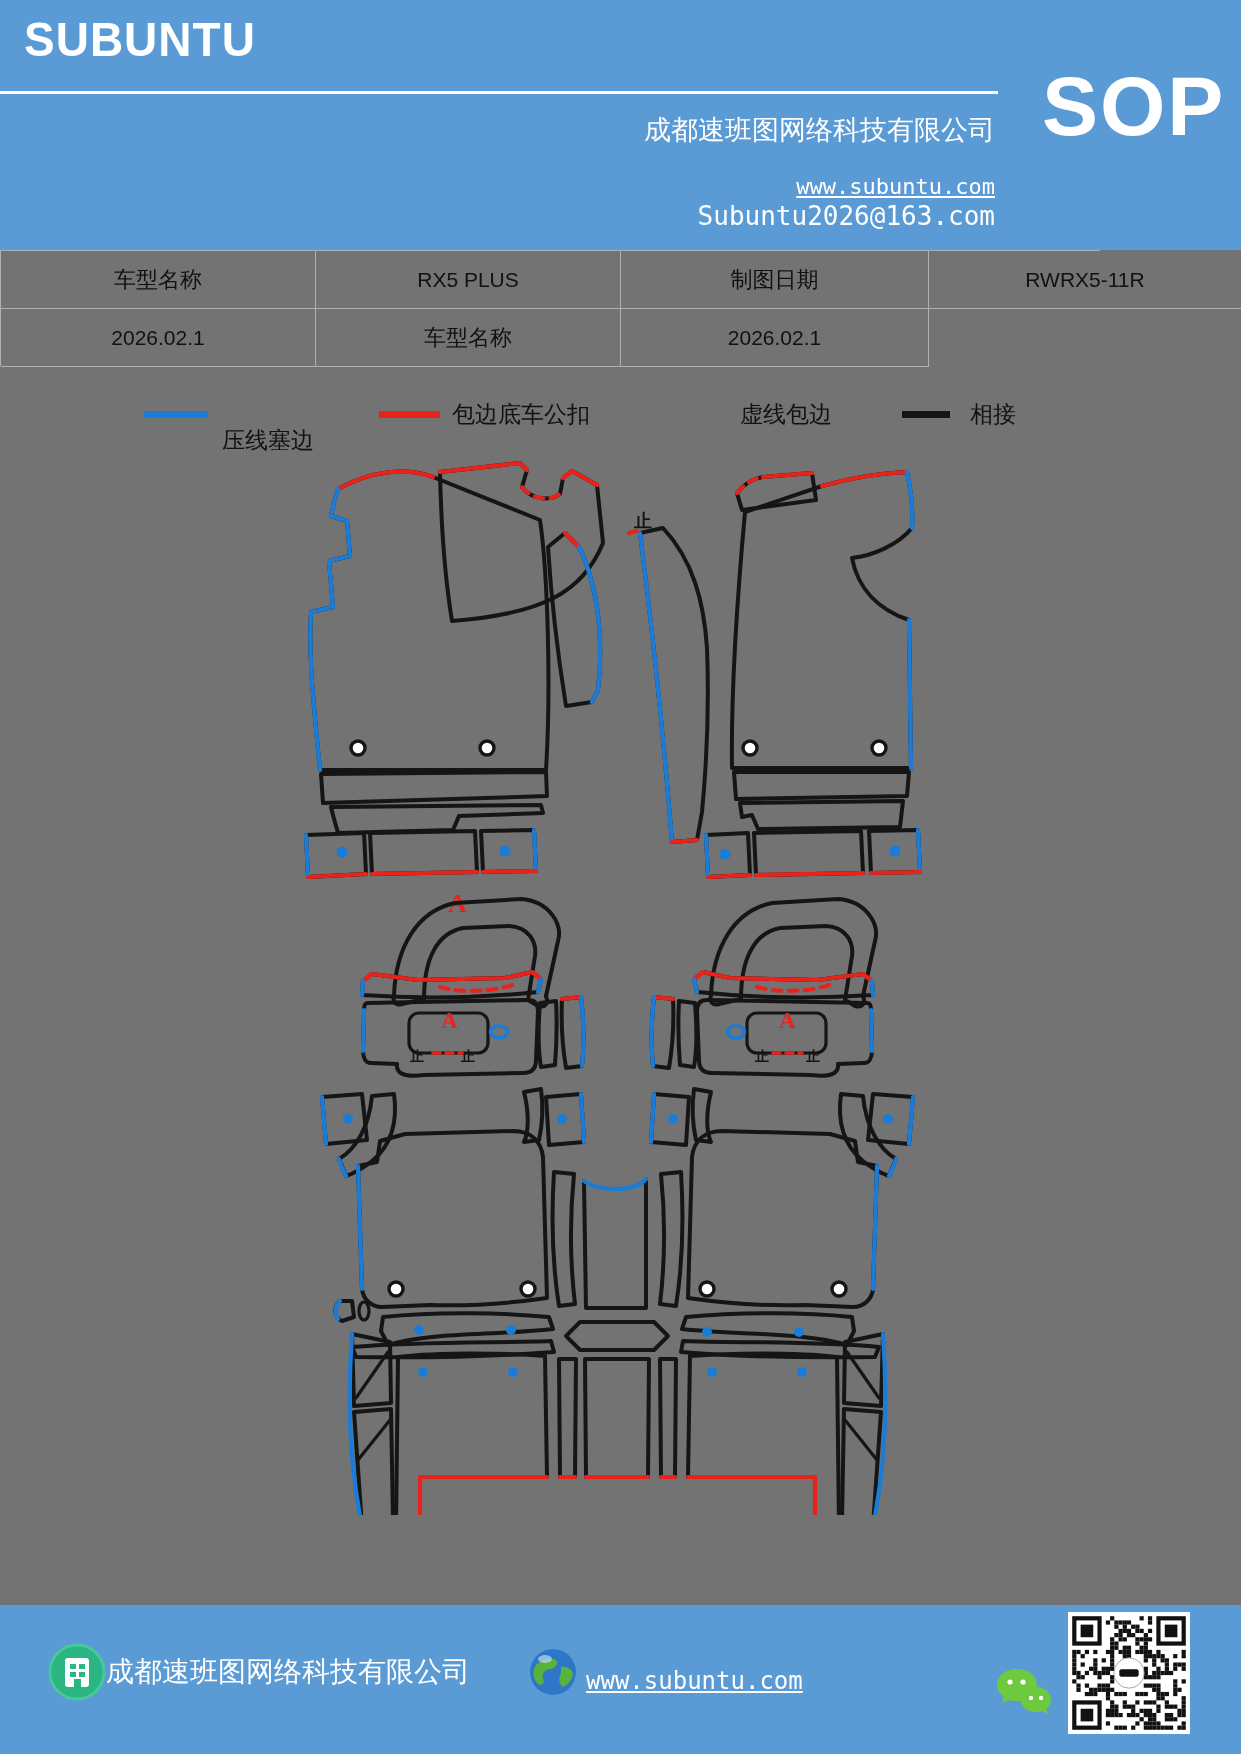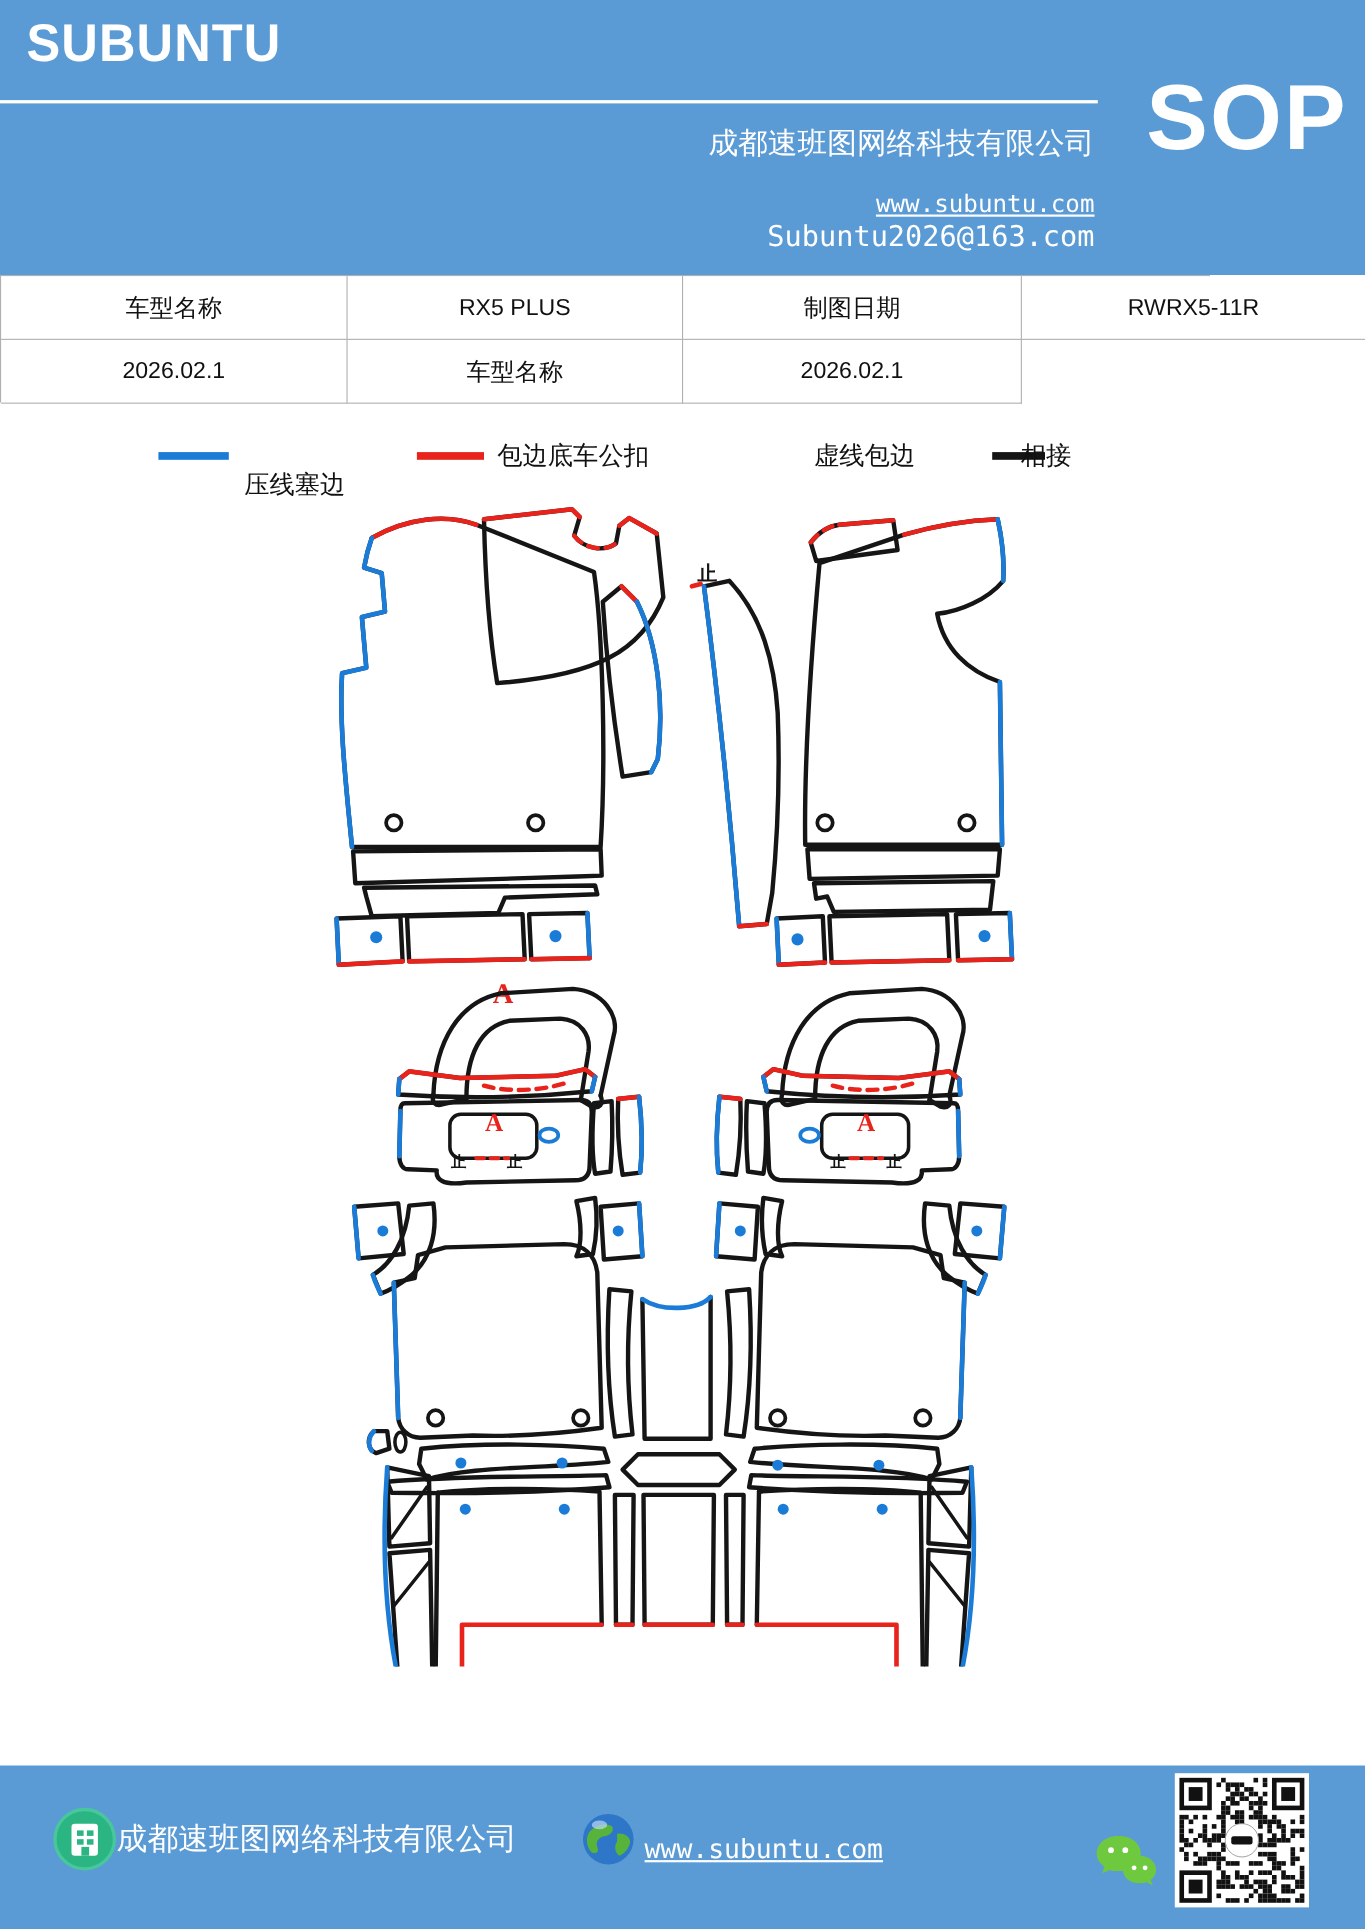--- a/index.html
+++ b/index.html
@@ -1,16 +1,16 @@
 <!DOCTYPE html>
 <html><head>
 <meta charset="utf-8">
 <style>
   html,body{margin:0;padding:0;background:#e8e8e8;}
-  .page{position:relative;width:1241px;height:1754px;background:#ffffff;overflow:hidden;
+  .page{position:relative;width:1241px;height:1754px;background:#737373;overflow:hidden;
         font-family:"Liberation Sans","DejaVu Sans",sans-serif;}
   
   .header{position:absolute;top:0;left:0;width:1241px;height:250px;background:#5b9bd5;color:#fff;}
   .brand{position:absolute;left:24px;top:12px;font-size:46px;font-weight:bold;letter-spacing:1px;
          font-family:"Liberation Sans",sans-serif;transform:scaleY(1.05);}
   .hrule{position:absolute;left:0;top:91px;width:998px;height:3px;background:#ffffff;}
   .doc-title{position:absolute;left:28px;top:136px;font-size:36px;
              font-family:"Liberation Serif","DejaVu Serif",serif;font-weight:500;}
   .hd-company{position:absolute;right:246px;top:112px;font-size:27px;
               font-family:"Liberation Serif","DejaVu Serif",serif;}
@@ -80,21 +80,21 @@
   </div>
 
   <div class="legend">
     <div class="lg-sw" style="left: 144px; width: 64px; background: rgb(27, 124, 216);"></div>
     <div class="lg-lbl" style="left:222px;margin-top:26px;">压线塞边</div>
     <div class="lg-sw" style="left: 379px; width: 61px; background: rgb(232, 35, 28);"></div>
     <div class="lg-lbl" style="left:452px;">包边底车公扣</div>
     <div class="lg-sw dotted" style="left: 667px; width: 61px; background: repeating-linear-gradient(90deg, rgb(232, 35, 28) 0px, rgb(232, 35, 28) 6px, transparent 6px, transparent 10px);"></div>
     <div class="lg-lbl" style="left:740px;">虚线包边</div>
     <div class="lg-sw" style="left: 902px; width: 48px; background: rgb(21, 21, 21);"></div>
-    <div class="lg-lbl" style="left:928px;">相接</div>
+    <div class="lg-lbl" style="left:970px;">相接</div>
   </div>
 
   <svg class="diagram" viewBox="0 430 1241 1085">
 
     <g>
       <path class="k" d="M433,477 L540,520 C548,575 551,690 546,770 L320,770 C315,718 308,658 311,612 L333,607 L329,561 L350,556 L347,521 L331,516 L334,502 L338,489 C370,471 405,467 433,477 Z"></path>
       <path class="r" d="M338,489 C370,471 405,467 433,477"></path>
       <path class="b" d="M338,489 L334,502 L331,516 L347,521 L350,556 L329,561 L333,607 L311,612 C308,658 315,718 320,770"></path>
       <circle class="hole" cx="358" cy="748" r="7"></circle>
       <circle class="hole" cx="487" cy="748" r="7"></circle>

